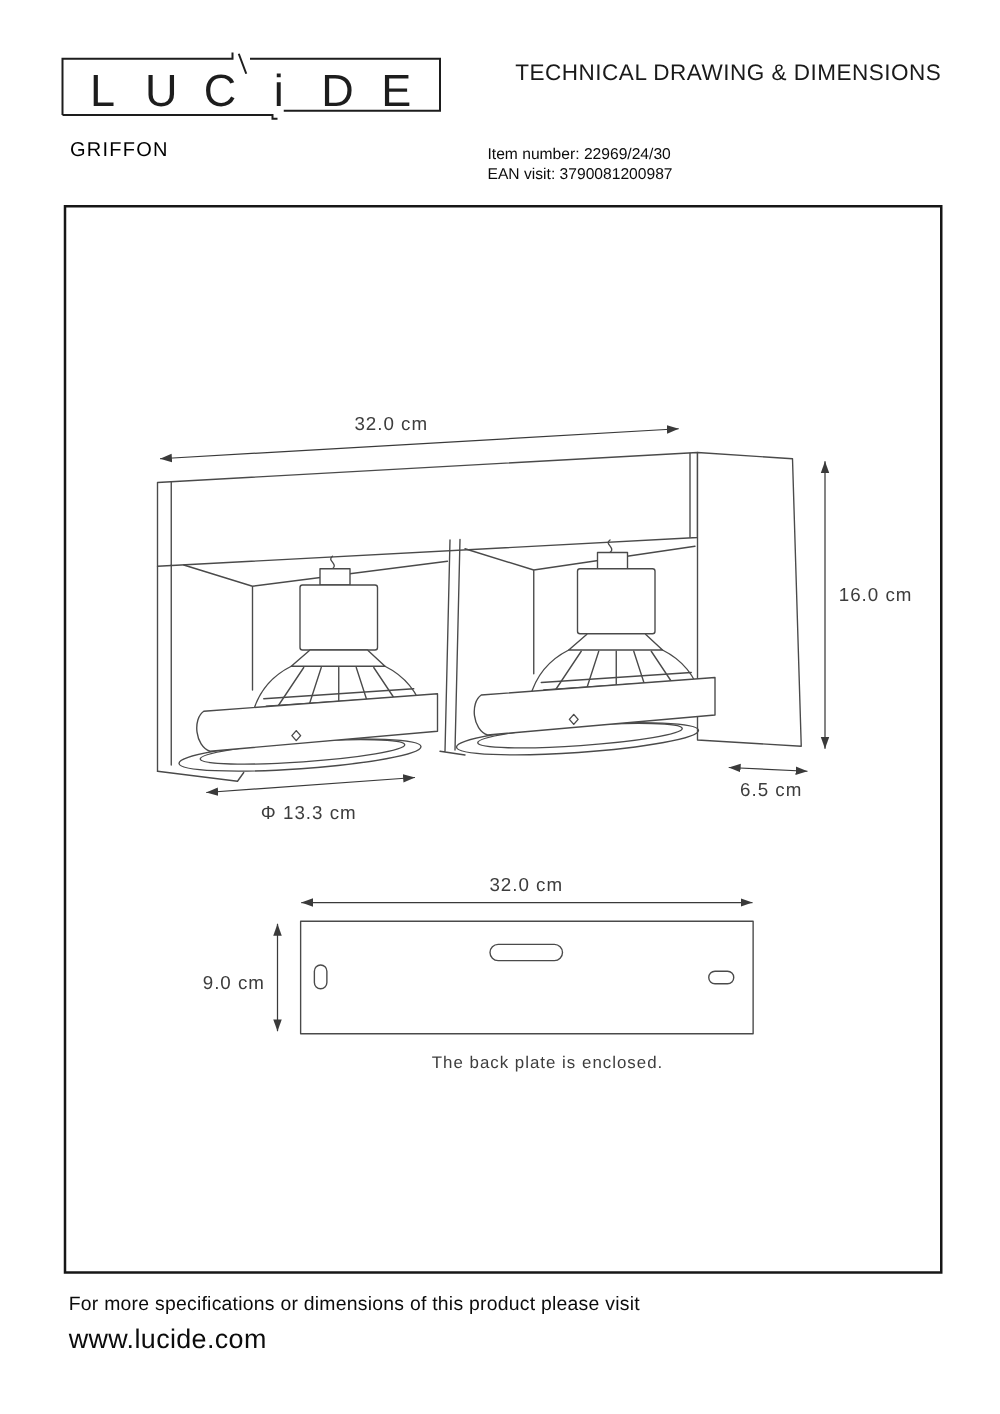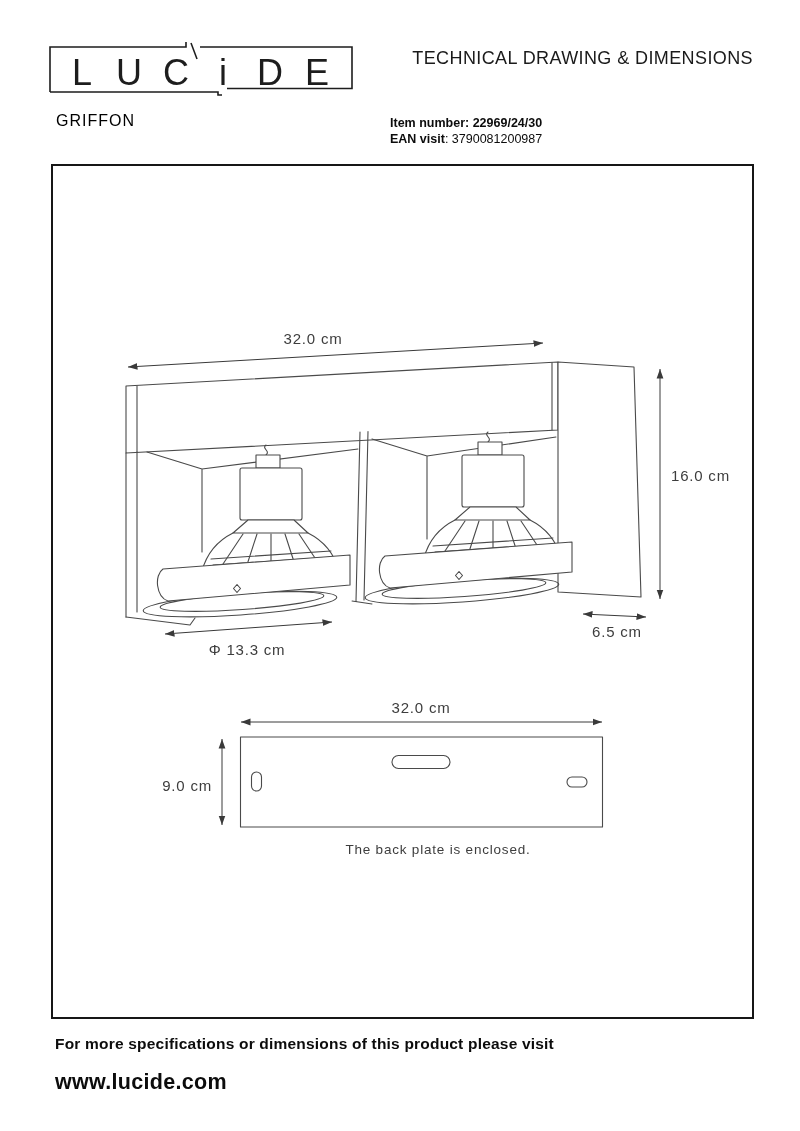--- a/index.html
+++ b/index.html
@@ -3,25 +3,25 @@
 <meta charset="utf-8">
 <style>
   html,body{margin:0;padding:0;background:#fff;}
   #page{position:relative;width:800px;height:1131px;background:#fff;overflow:hidden;
         font-family:"Liberation Sans",sans-serif;color:#111;}
   .abs{position:absolute;}
   
   #doc-title{top:48px;right:47px;font-size:18px;letter-spacing:.4px;color:#1a1a1a;}
   #product-name{left:56px;top:112px;font-size:16px;font-weight:normal;letter-spacing:1px;color:#000000;}
   #codes{left:390px;top:116px;font-size:12.5px;line-height:15.5px;color:#0c0c0c;}
-  #codes .b{font-weight:bold;}
+  #codes .b{font-weight:normal;}
   
   #footer{left:55px;top:1035px;color:#0c0c0c;}
-  #footer-msg{font-size:15.5px;font-weight:bold;letter-spacing:.2px;text-align:center;}
-  #footer-site{font-size:21.5px;font-weight:bold;margin-top:17px;letter-spacing:.3px;}
+  #footer-msg{font-size:15.5px;font-weight:normal;letter-spacing:.2px;text-align:center;}
+  #footer-site{font-size:21.5px;font-weight:normal;margin-top:6px;letter-spacing:.3px;}
   
   svg{display:block;}
   .ln{fill:none;stroke:#4a4a4a;stroke-width:1.1;stroke-linecap:round;stroke-linejoin:round;}
   .lnw{fill:#ffffff;stroke:#4a4a4a;stroke-width:1.1;stroke-linejoin:round;}
   .dim{fill:none;stroke:#3a3a3a;stroke-width:1;}
   .dimtxt{font-family:"Liberation Sans",sans-serif;font-size:15px;fill:#3d3d3d;letter-spacing:.8px;}
   .captxt{font-family:"Liberation Sans",sans-serif;font-size:13.5px;fill:#3d3d3d;letter-spacing:.8px;}
   .logoletter{font-family:"Liberation Sans",sans-serif;font-size:36px;font-weight:300;fill:#1d1d1d;}
   .logoln{fill:none;stroke:#1d1d1d;stroke-width:1.6;}
 </style>

